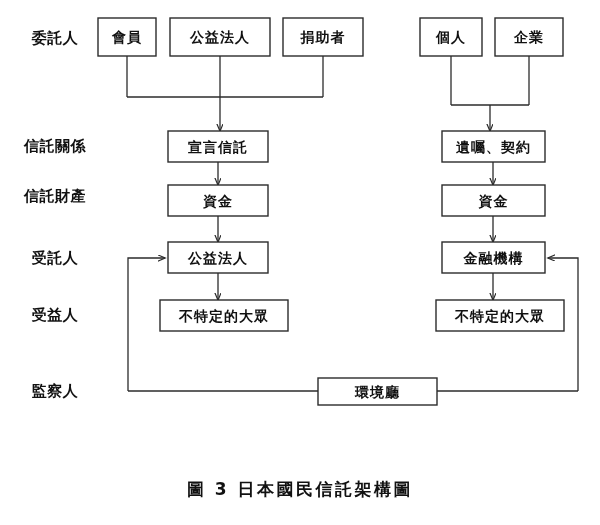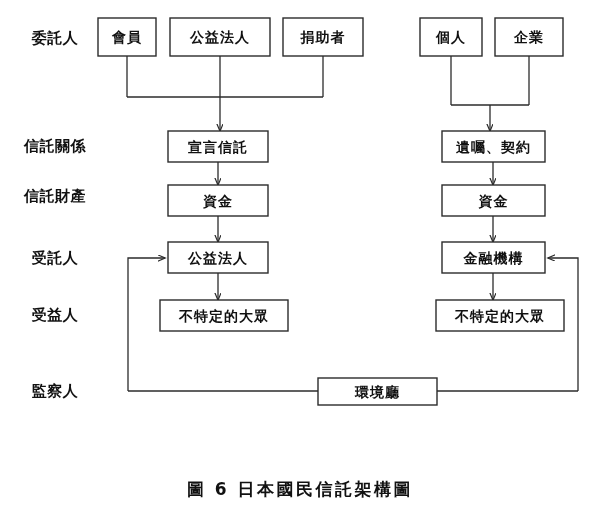--- a/index.html
+++ b/index.html
@@ -162,15 +162,15 @@
     <g id="row-label-layer">
         <text x="55" y="38" class="row-label">委託人</text>
         <text x="55" y="146" class="row-label">信託關係</text>
         <text x="55" y="196" class="row-label">信託財產</text>
         <text x="55" y="258" class="row-label">受託人</text>
         <text x="55" y="315" class="row-label">受益人</text>
         <text x="55" y="391" class="row-label">監察人</text>
       </g>
   </svg>
 
-  <div class="caption">圖 6 日本國民信託架構圖</div>
+  <div class="caption">圖 3 日本國民信託架構圖</div>
 
 </div>
 
 </body></html>

